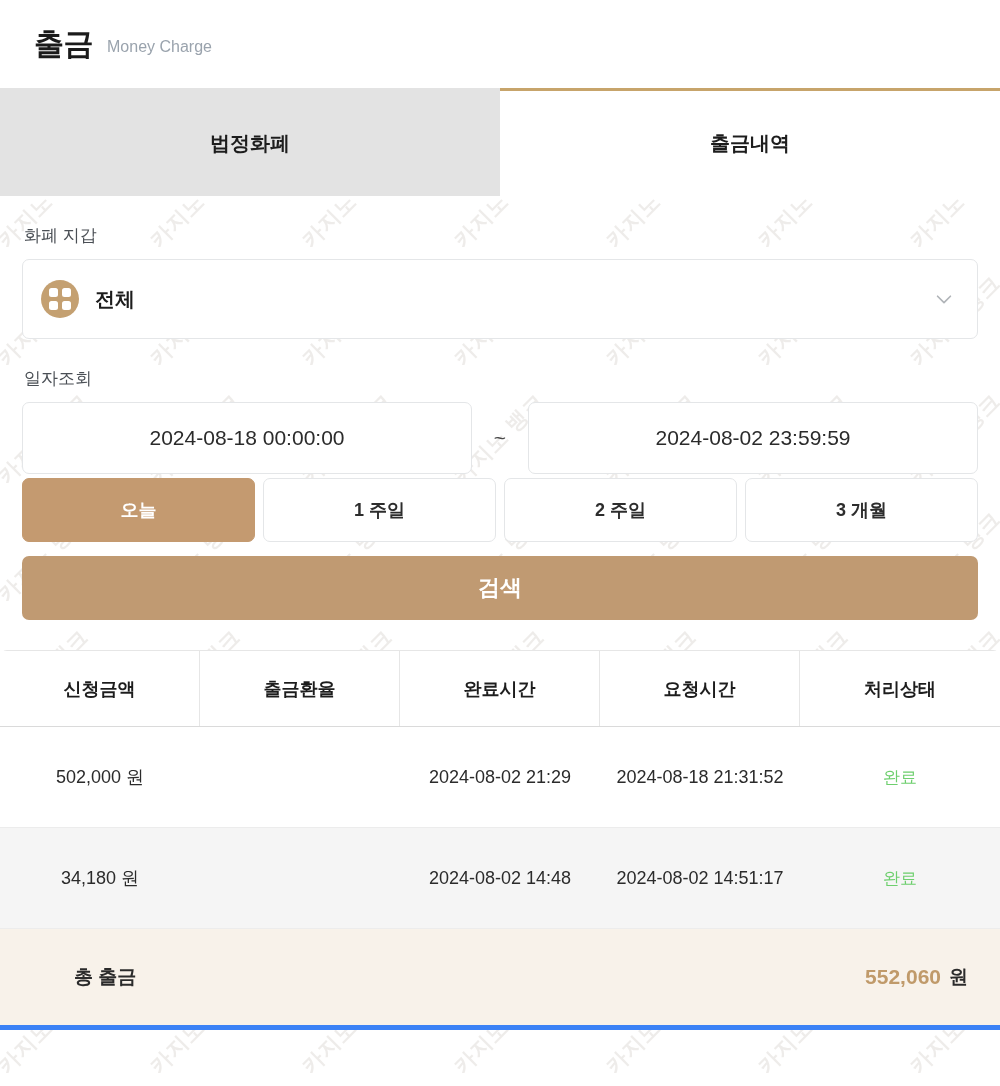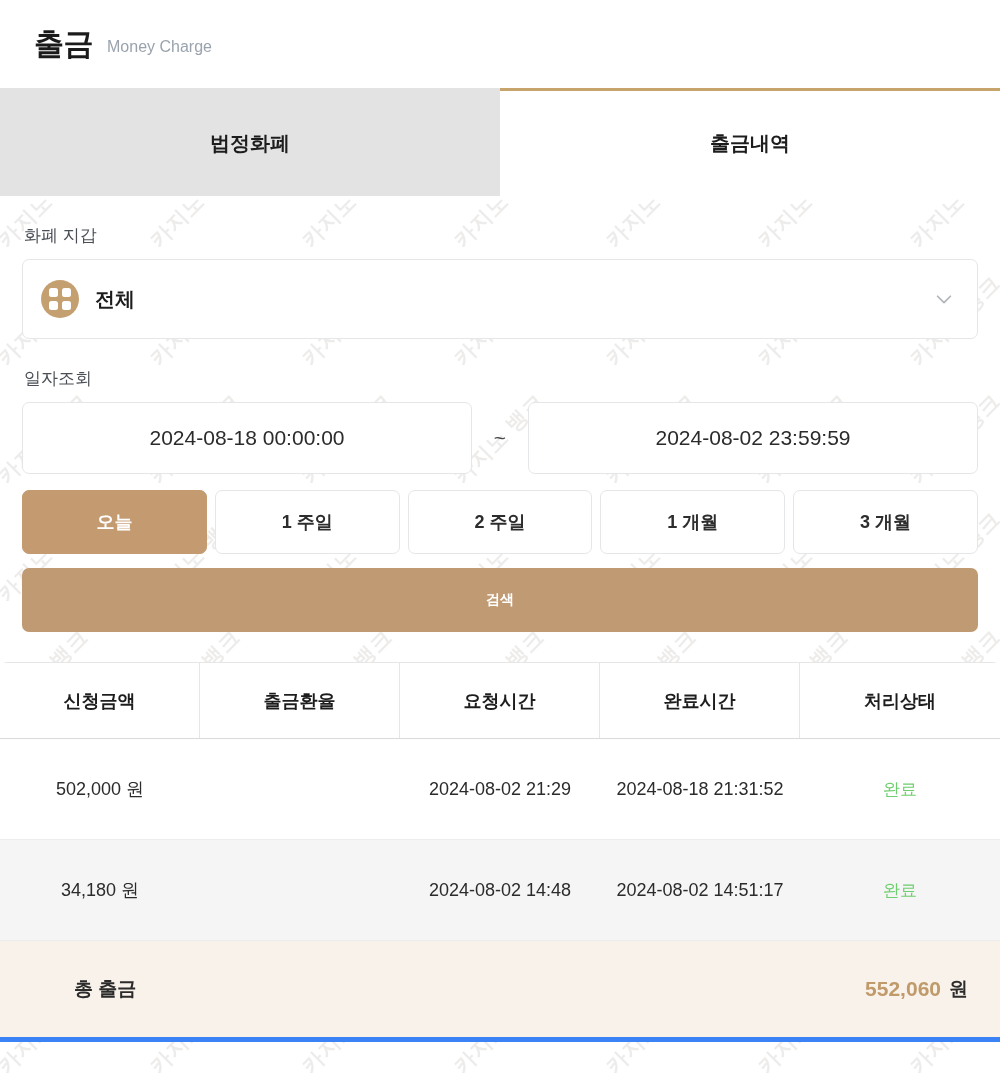--- a/index.html
+++ b/index.html
@@ -160,21 +160,21 @@
     text-align: center;
     font-size: 21px;
     color: #4b4b4b;
     flex: 0 0 56px;
   }
 
   
   .period-row {
     display: flex;
     gap: 8px;
-    margin-top: 16px;
+    margin-top: 4px;
   }
   .period-btn {
     flex: 1 1 0;
     height: 64px;
     border: 1px solid #e4e6e8;
     border-radius: 7px;
     background: #ffffff;
     color: #2d2d2d;
     font-size: 18px;
     font-weight: 700;
@@ -192,21 +192,21 @@
 
   
   .search-btn {
     margin-top: 14px;
     width: 100%;
     height: 64px;
     border: none;
     border-radius: 7px;
     background: #c09a72;
     color: #ffffff;
-    font-size: 14px;
+    font-size: 22px;
     font-weight: 700;
     display: flex;
     align-items: center;
     justify-content: center;
     cursor: pointer;
     font-family: inherit;
   }
 
   
   .table {
@@ -330,34 +330,33 @@
     <div class="date-row">
       <div class="date-input">2024-08-18 00:00:00</div>
       <div class="date-sep">~</div>
       <div class="date-input">2024-08-02 23:59:59</div>
     </div>
 
     <div class="period-row">
       <button class="period-btn active">오늘</button>
       <button class="period-btn">1 주일</button>
       <button class="period-btn">2 주일</button>
-      <button class="period-btn">1 개월</button>
       <button class="period-btn">3 개월</button>
     </div>
 
     <button class="search-btn">검색</button>
   </div>
 
   <div class="table">
 
     <div class="t-head">
       <div class="cell c0">신청금액</div>
       <div class="cell c1">출금환율</div>
+      <div class="cell c3">완료시간</div>
       <div class="cell c2">요청시간</div>
-      <div class="cell c3">완료시간</div>
       <div class="cell c4">처리상태</div>
     </div>
 
     <div class="t-row">
       <div class="cell c0">502,000 원</div>
       <div class="cell c1"></div>
       <div class="cell c2">2024-08-02 21:29</div>
       <div class="cell c3">2024-08-18 21:31:52</div>
       <div class="cell c4 status">완료</div>
     </div>

